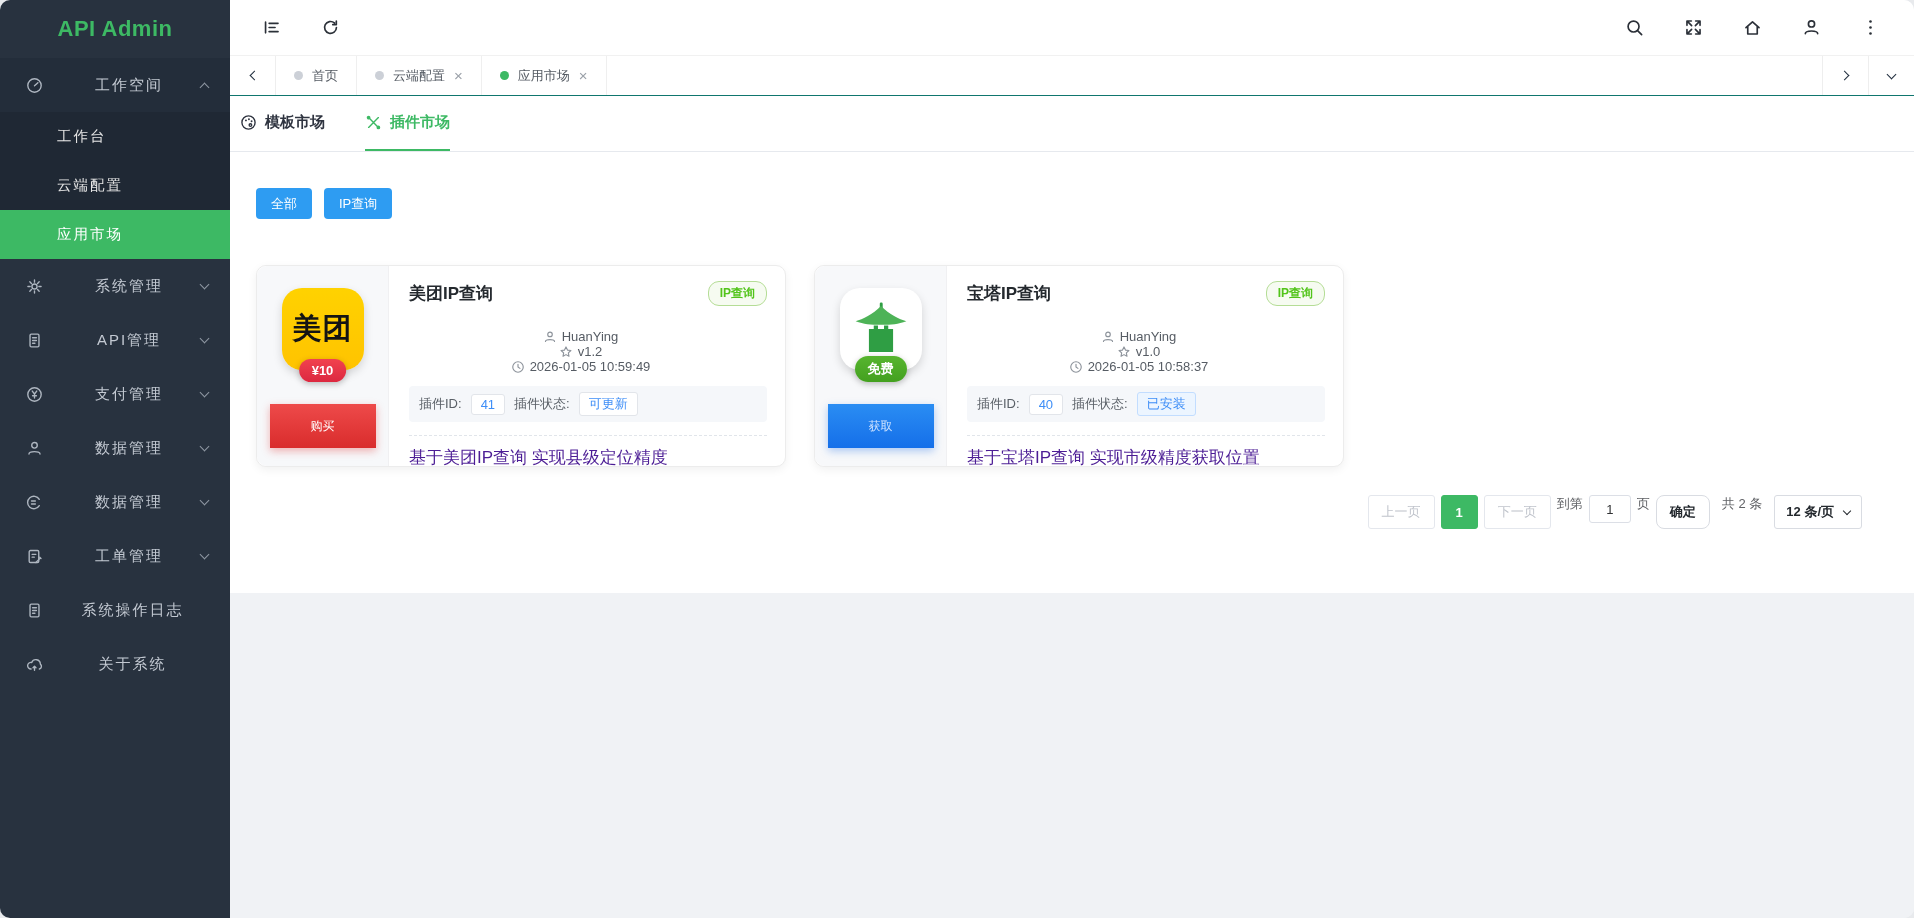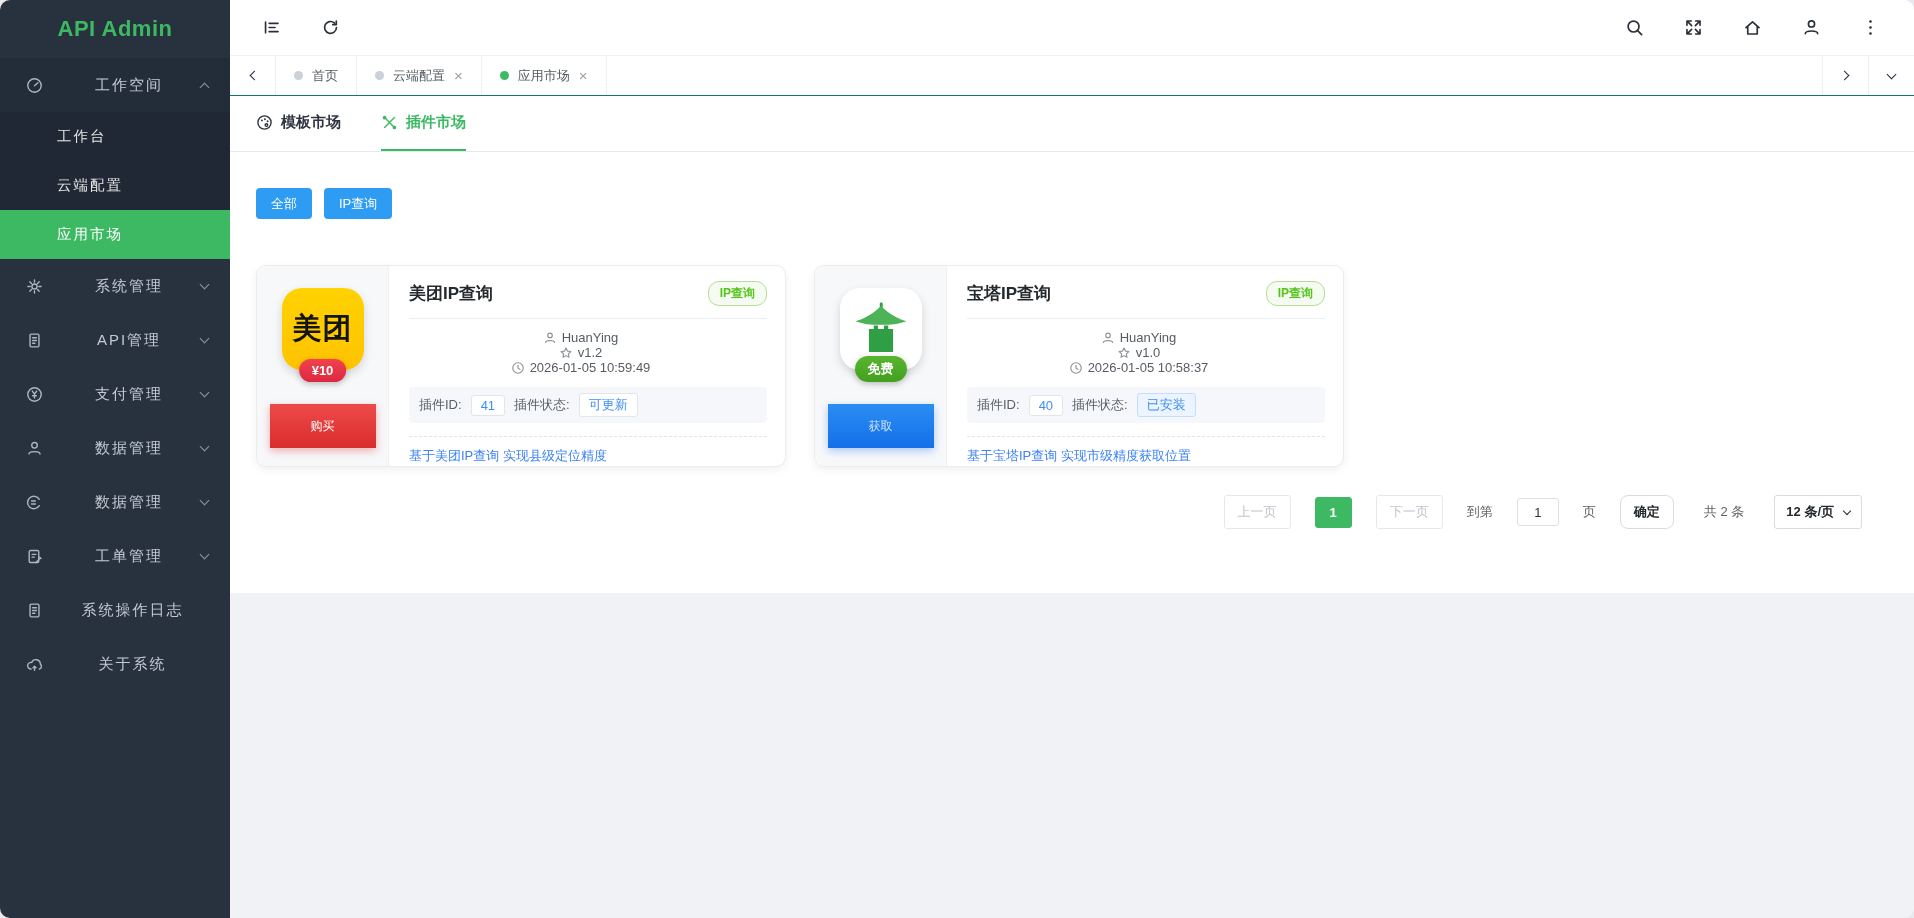--- a/index.html
+++ b/index.html
@@ -33,21 +33,21 @@
   .tab { display:flex; align-items:center; gap:9px; padding:0 18px; border-right:1px solid #efefef; font-size:13px; color:#555b63; cursor:pointer; white-space:nowrap; }
   .tb-spacer { flex:1; }
   .dot { width:9px; height:9px; border-radius:50%; background:#ccd0d7; flex:none; }
   .dot.g { background:#3db964; }
   .close { color:#9aa0a8; font-size:15px; line-height:1; cursor:pointer; }
   .close::before { content:"×"; }
 
   
   .content { flex:1; background:#f0f2f5; overflow:hidden; }
   .panel { background:#fff; padding-bottom:64px; }
-  .mtabs { height:56px; border-bottom:1px solid #e6e9ee; display:flex; align-items:stretch; padding-left:26px; gap:40px; }
+  .mtabs { height:56px; border-bottom:1px solid #e6e9ee; display:flex; align-items:stretch; padding-left:10px; gap:40px; }
   .mtab { display:flex; align-items:center; gap:8px; font-size:15px; color:#2f3440; cursor:pointer; border-bottom:2px solid transparent; font-weight:600; }
   .mtab.active { color:#3db964; border-bottom-color:#3db964; }
   .micn17 { width:17px; height:17px; }
 
   .filters { padding:36px 0 0 26px; display:flex; gap:12px; }
   .fbtn { background:#2e9cf2; color:#fff; font-size:13px; padding:9px 15px; border-radius:4px; cursor:pointer; line-height:1; }
 
   .cards { display:flex; gap:28px; padding:46px 0 0 26px; }
   .card { width:530px; height:202px; background:#fff; border:1px solid #ececec; border-radius:10px; box-shadow:0 3px 10px rgba(0,0,0,.06); display:flex; }
   .card-left { width:132px; background:#f7f8fa; border-right:1px solid #f0f0f2; border-radius:10px 0 0 10px; display:flex; flex-direction:column; align-items:center; }
@@ -67,23 +67,23 @@
   .ctitle { font-size:17px; font-weight:bold; color:#24292e; }
   .ctag { font-size:12px; color:#52c41a; background:#f6fbf1; border:1px solid #b5dd96; border-radius:11px; padding:3px 11px; font-weight:600; }
   .cdiv { height:1px; background:#ebeef5; margin:12px 0 11px; }
   .meta { display:flex; align-items:center; font-size:13px; color:#565c64;flex-direction:column; }
   .mgroup { display:flex; align-items:center; gap:5px; margin-right:15px; }
   .micn { width:14px; height:14px; color:#8d939b; flex:none; }
   .inforow { margin-top:12px; background:#f5f7fa; border-radius:4px; padding:6px 10px; display:flex; align-items:center; gap:9px; font-size:13px; color:#5a6067; }
   .chipbox { background:#fff; border:1px solid #e2e5ea; border-radius:3px; padding:2px 9px; color:#3e8ef7; font-size:13px; }
   .chipbox.installed { background:#ecf5ff; border-color:#c2ddff; }
   .dashdiv { border-top:1px dashed #e1e5ea; margin-top:13px; }
-  .cdesc { margin-top:10px; font-size:13px; color:#3b82f6; }
-
-  .pagi { display:flex; align-items:center; justify-content:flex-end; gap:24px; padding:28px 52px 0 0; font-size:13px; color:#606266; }
+  .cdesc { margin-top:10px; font-size:17px; color:#4c1d95; }
+
+  .pagi { display:flex; justify-content:flex-end; gap:6px; padding:28px 52px 0 0; font-size:13px; color:#606266; }
   .pbtn { border:1px solid #e4e7ed; background:#fff; color:#c0c4cc; padding:7px 13px; border-radius:3px; cursor:default; font-size:13px; font-family:inherit; }
   .pcur { background:#3db964; border:1px solid #3db964; color:#fff; padding:7px 14px; border-radius:3px; font-weight:600; font-size:13px; font-family:inherit; cursor:pointer; }
   .ptext { color:#606266; }
   .ptext.total { margin:0 6px; }
   .pgoto-input { width:42px; height:28px; border:1px solid #dcdfe6; border-radius:3px; text-align:center; font-size:13px; color:#303133; font-family:inherit; }
   .pconfirm { border:1px solid #d9dce2; background:#fff; padding:7px 13px; border-radius:8px; color:#24292e; font-weight:bold; cursor:pointer; font-size:13px; font-family:inherit; }
   .psel { border:1px solid #d9dce2; border-radius:3px; padding:7px 11px; display:flex; align-items:center; gap:10px; color:#24292e; font-weight:600; cursor:pointer; background:#fff; font-size:13px; }
 
   
   .chev { display:inline-block; width:7px; height:7px; border-right:1.6px solid currentColor; border-bottom:1.6px solid currentColor; }

